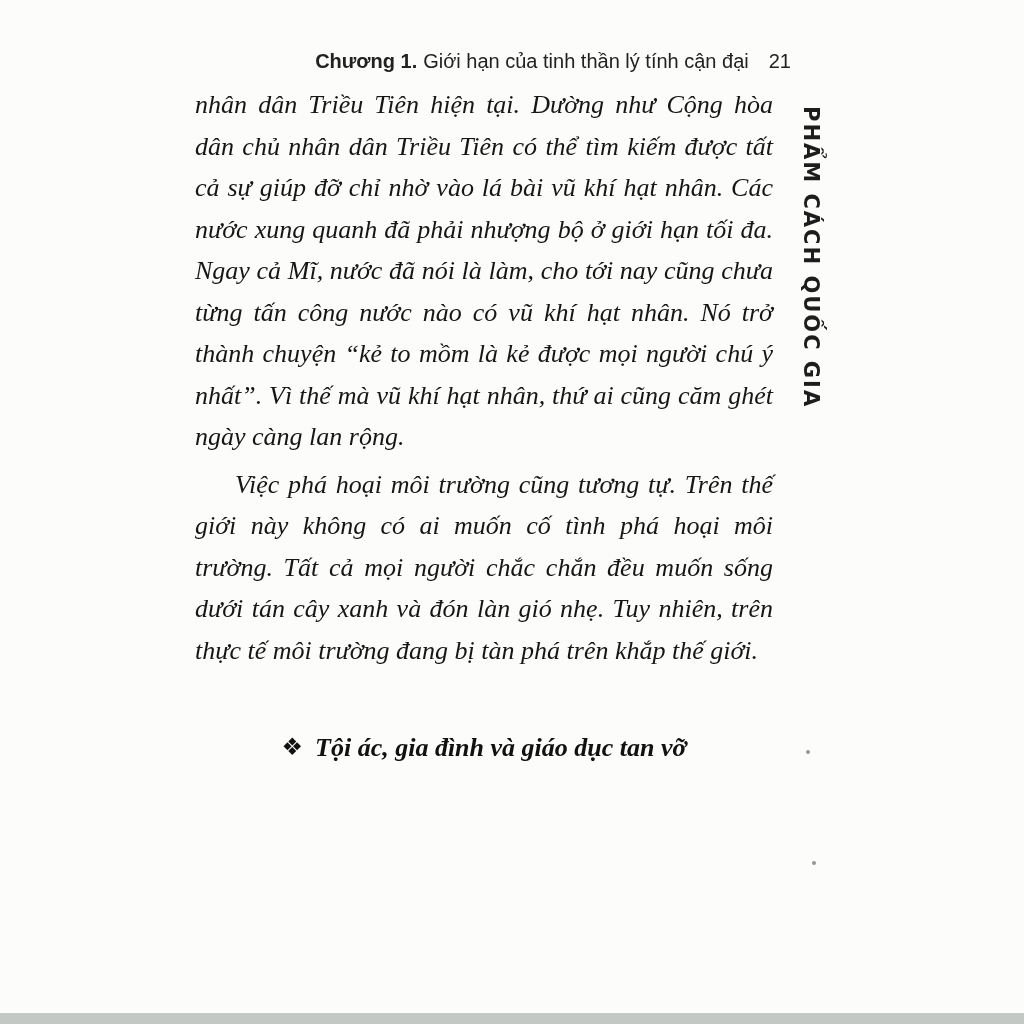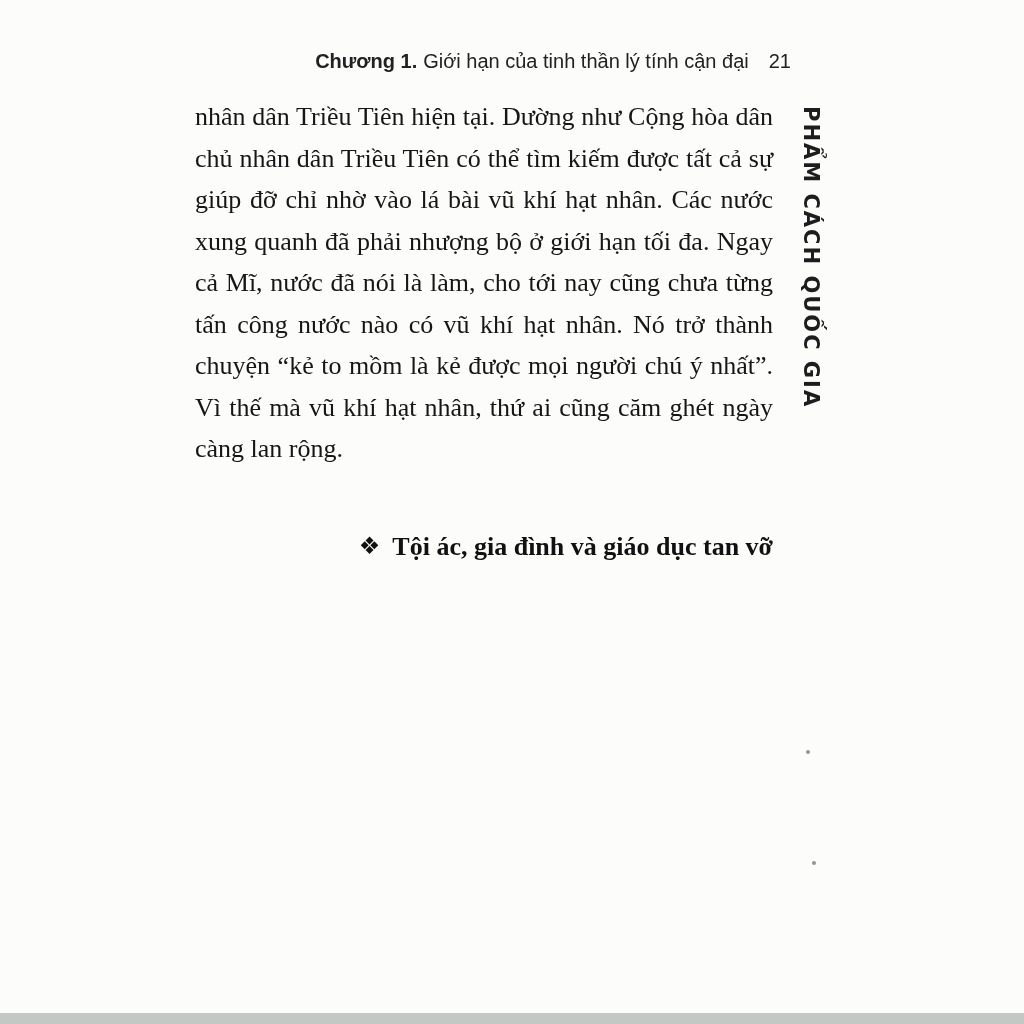--- a/index.html
+++ b/index.html
@@ -41,39 +41,40 @@
     font-family: "DejaVu Sans", sans-serif;
     font-weight: bold;
     font-size: 21px;
     letter-spacing: 2px;
     color: #1d1d1d;
   }
 
   
   .body-text {
     position: absolute;
-    top: 96px;
+    top: 84px;
     left: 195px;
     width: 578px;
     font-size: 26px;
     line-height: 41.5px;
     text-align: justify;
     color: #161616;
+    font-style: italic;
   }
   .body-text p { margin: 0; }
   .para-indent { text-indent: 40px; }
   .para-follow { margin-top: 6px !important; }
 
   .section-heading {
     margin-top: 56px;
     font-weight: bold;
     font-size: 26px;
     line-height: 41.5px;
     color: #111;
-    text-align: right;
+    text-align: center;
   }
   .section-heading .section-icon {
     display: inline-block;
     margin-right: 12px;
     font-size: 24px;
     transform: translateY(-1px);
     font-family: "DejaVu Sans", sans-serif;
   }
   .after-heading { margin-top: 32px !important; }
 
@@ -103,20 +104,21 @@
 <div class="page">
 
   <div class="running-header">
     <span class="chapter-label">Chương 1.</span><span class="chapter-title">Giới hạn của tinh thần lý tính cận đại</span><span class="page-number">21</span>
   </div>
 
   <div class="side-title">PHẨM CÁCH QUỐC GIA</div>
 
   <div class="body-text">
     <p>nhân dân Triều Tiên hiện tại. Dường như Cộng hòa dân chủ nhân dân Triều Tiên có thể tìm kiếm được tất cả sự giúp đỡ chỉ nhờ vào lá bài vũ khí hạt nhân. Các nước xung quanh đã phải nhượng bộ ở giới hạn tối đa. Ngay cả Mĩ, nước đã nói là làm, cho tới nay cũng chưa từng tấn công nước nào có vũ khí hạt nhân. Nó trở thành chuyện “kẻ to mồm là kẻ được mọi người chú ý nhất”. Vì thế mà vũ khí hạt nhân, thứ ai cũng căm ghét ngày càng lan rộng.</p>
+    <p class="para-indent para-follow">Việc phá hoại môi trường cũng tương tự. Trên thế giới này không có ai muốn cố tình phá hoại môi trường. Tất cả mọi người chắc chắn đều muốn sống dưới tán cây xanh và đón làn gió nhẹ. Tuy nhiên, trên thực tế môi trường đang bị tàn phá trên khắp thế giới.</p>
 
     <div class="section-heading">
       <span class="section-icon">❖</span><span>Tội ác, gia đình và giáo dục tan vỡ</span>
     </div>
 
   </div>
 
   <span class="scan-speck speck-1"></span>
   <span class="scan-speck speck-2"></span>
 

